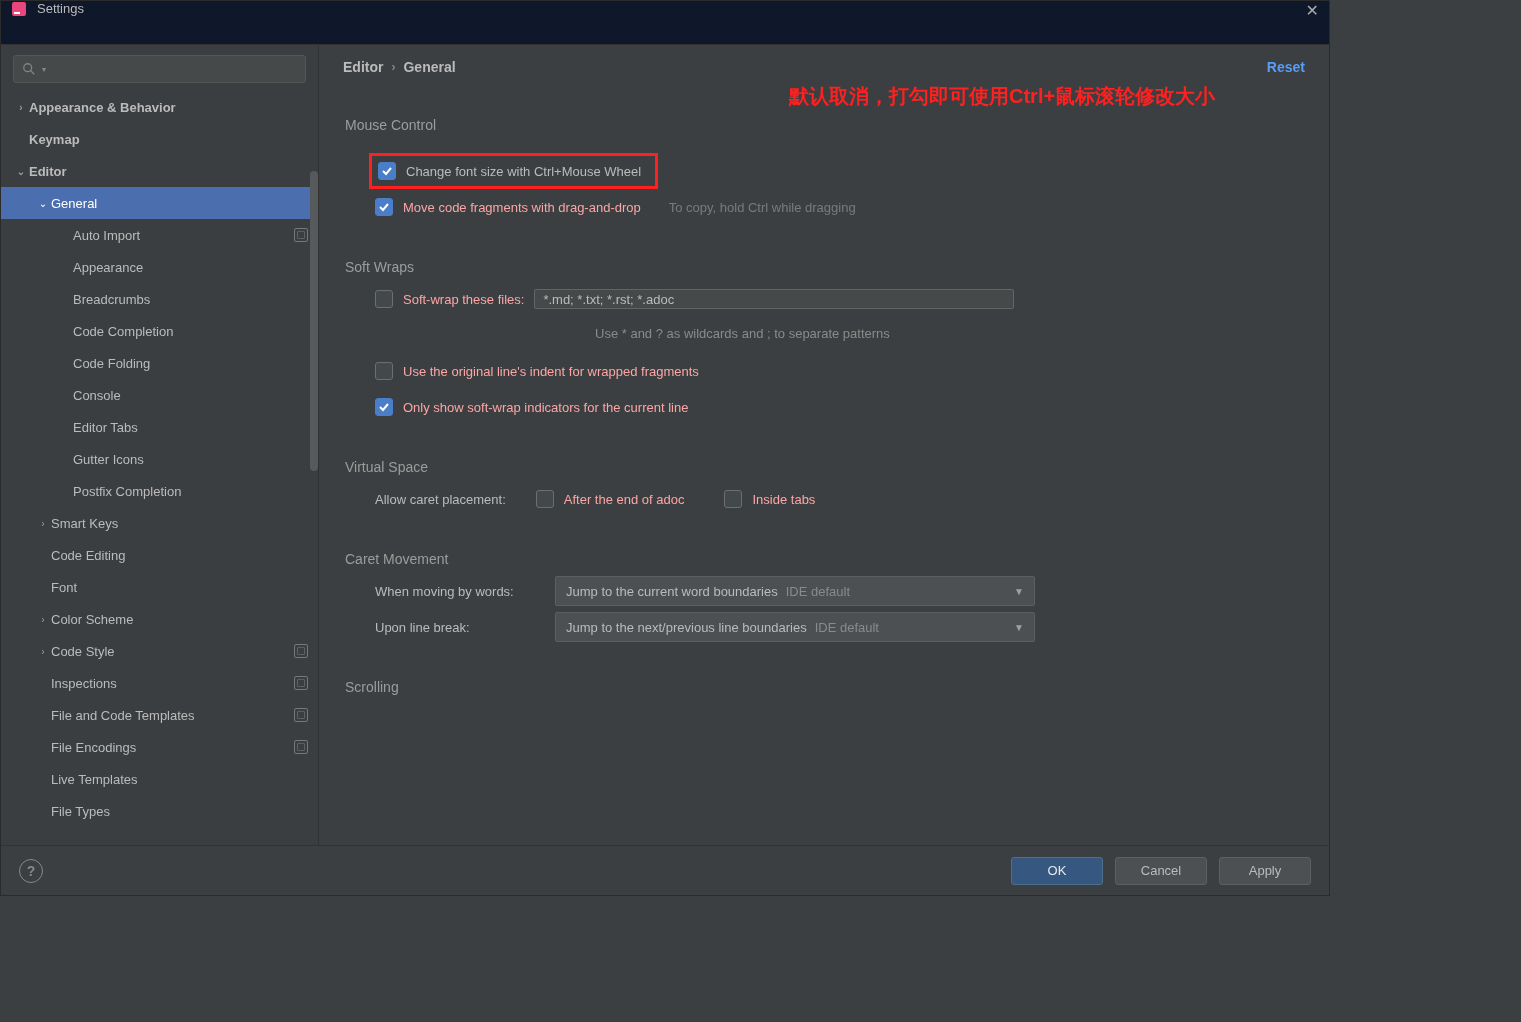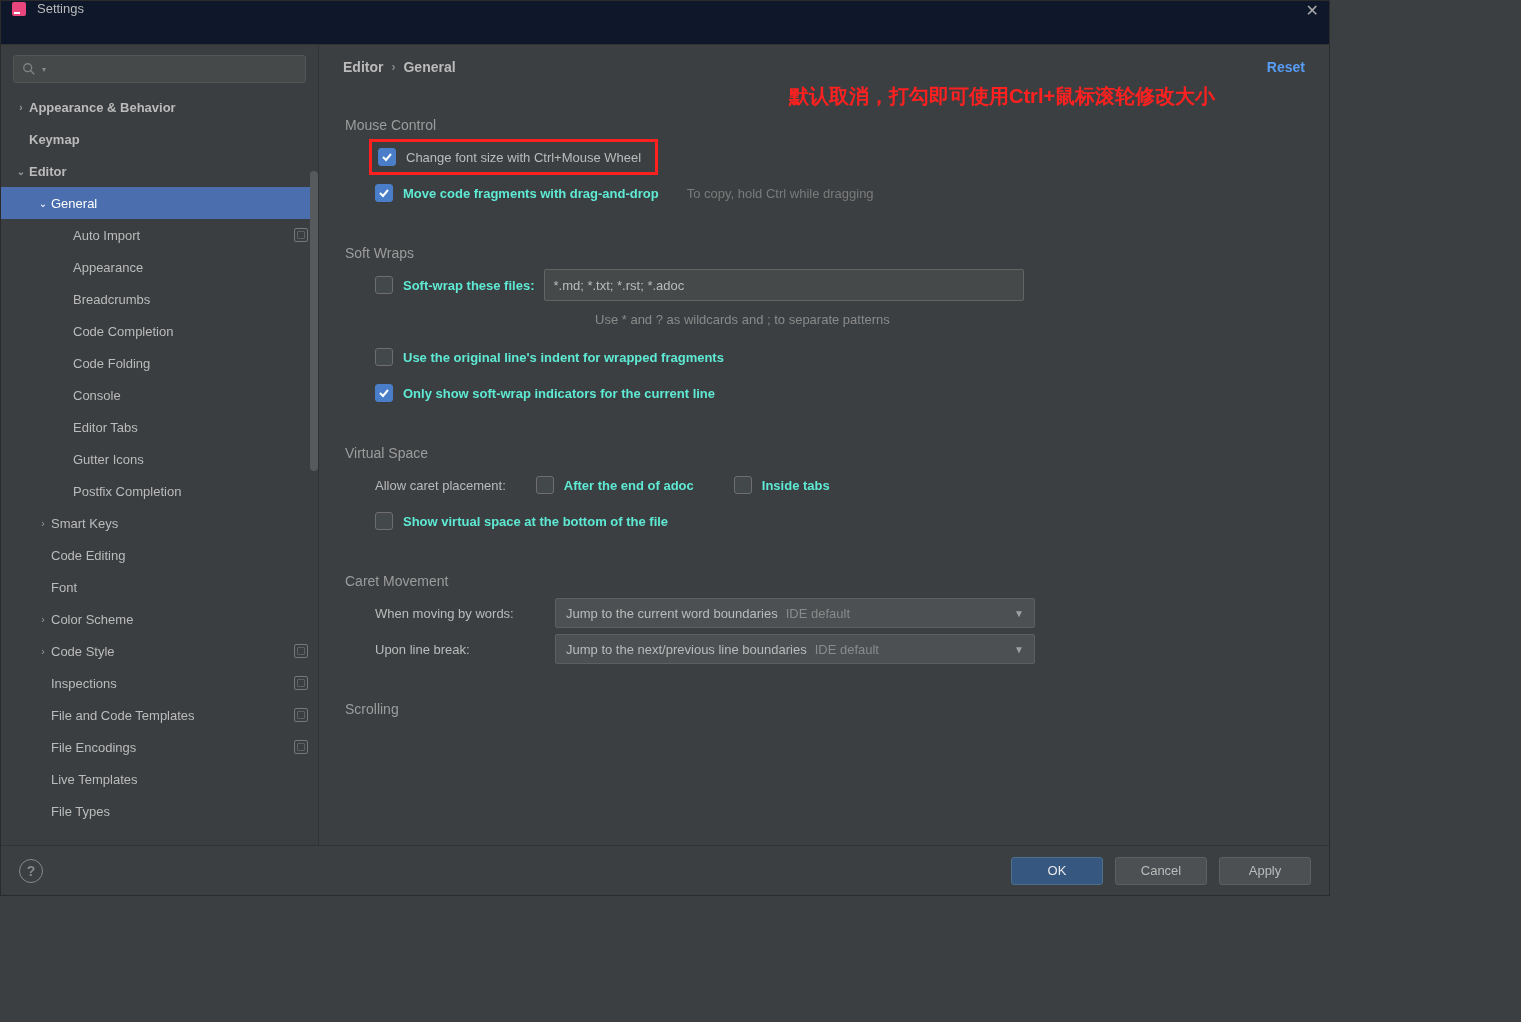--- a/index.html
+++ b/index.html
@@ -65,28 +65,28 @@
   .section-title { color: #9c9c9c; font-size: 14px; margin-top: 34px; margin-bottom: 6px; }
   .row { display: flex; align-items: center; min-height: 36px; padding-left: 30px; gap: 10px; }
   .row.sub { padding-left: 60px; }
   .checkbox {
     width: 18px; height: 18px; border: 1px solid #6e6e6e; border-radius: 3px;
     background: #43494a; display: inline-flex; align-items: center; justify-content: center;
     flex-shrink: 0;
   }
   .checkbox.checked { background: #4a7ec9; border-color: #4a7ec9; }
   .checkbox.checked svg { width: 12px; height: 12px; }
-  .row label, .row .text { color: #5eead4; font-weight: bold; }
+  .row label, .row .text { color: #fca5a5; }
   .row .hint { color: #7a7a7a; margin-left: 18px; }
   .highlight-box {
     border: 3px solid #ff2020; padding: 6px 14px 6px 6px; display: inline-flex;
-    align-items: center; gap: 10px; margin-left: 24px; margin-top: 0;
+    align-items: center; gap: 10px; margin-left: 24px; margin-top: 14px;
   }
   .text-input {
-    height: 32px; background: #45494a; border: 1px solid #646464; color: #bbb;
+    height: 20px; background: #45494a; border: 1px solid #646464; color: #bbb;
     padding: 0 8px; font-size: 13px; border-radius: 2px;
   }
   .text-input.wide { width: 480px; }
   .text-input.tiny { width: 54px; text-align: left; }
   .input-hint {
     color: #8a8a8a; font-size: 13px; padding-left: 0; margin-top: -2px; margin-bottom: 2px;
   }
   .muted-label { color: #6e6e6e; }
   .dropdown {
     width: 480px; height: 30px; background: #4c5052; border: 1px solid #5e6060;
@@ -314,24 +314,20 @@
         <div class="row">
           <span>Allow caret placement:</span>
           <span style="width:10px;"></span>
           <span class="checkbox"></span>
           <label>After the end of adoc</label>
           <span style="width:20px;"></span>
           <span class="checkbox"></span>
           <label>Inside tabs</label>
         </div>
 
-        <div class="row">
-          <span class="checkbox"></span>
-          <label>Show virtual space at the bottom of the file</label>
-        </div>
 
         
         <div class="section-title">Caret Movement</div>
 
         <div class="row">
           <span style="width:170px;">When moving by words:</span>
           <div class="dropdown">
             <span class="dd-text">
               <span>Jump to the current word boundaries</span>
               <span class="dd-suffix">IDE default</span>

